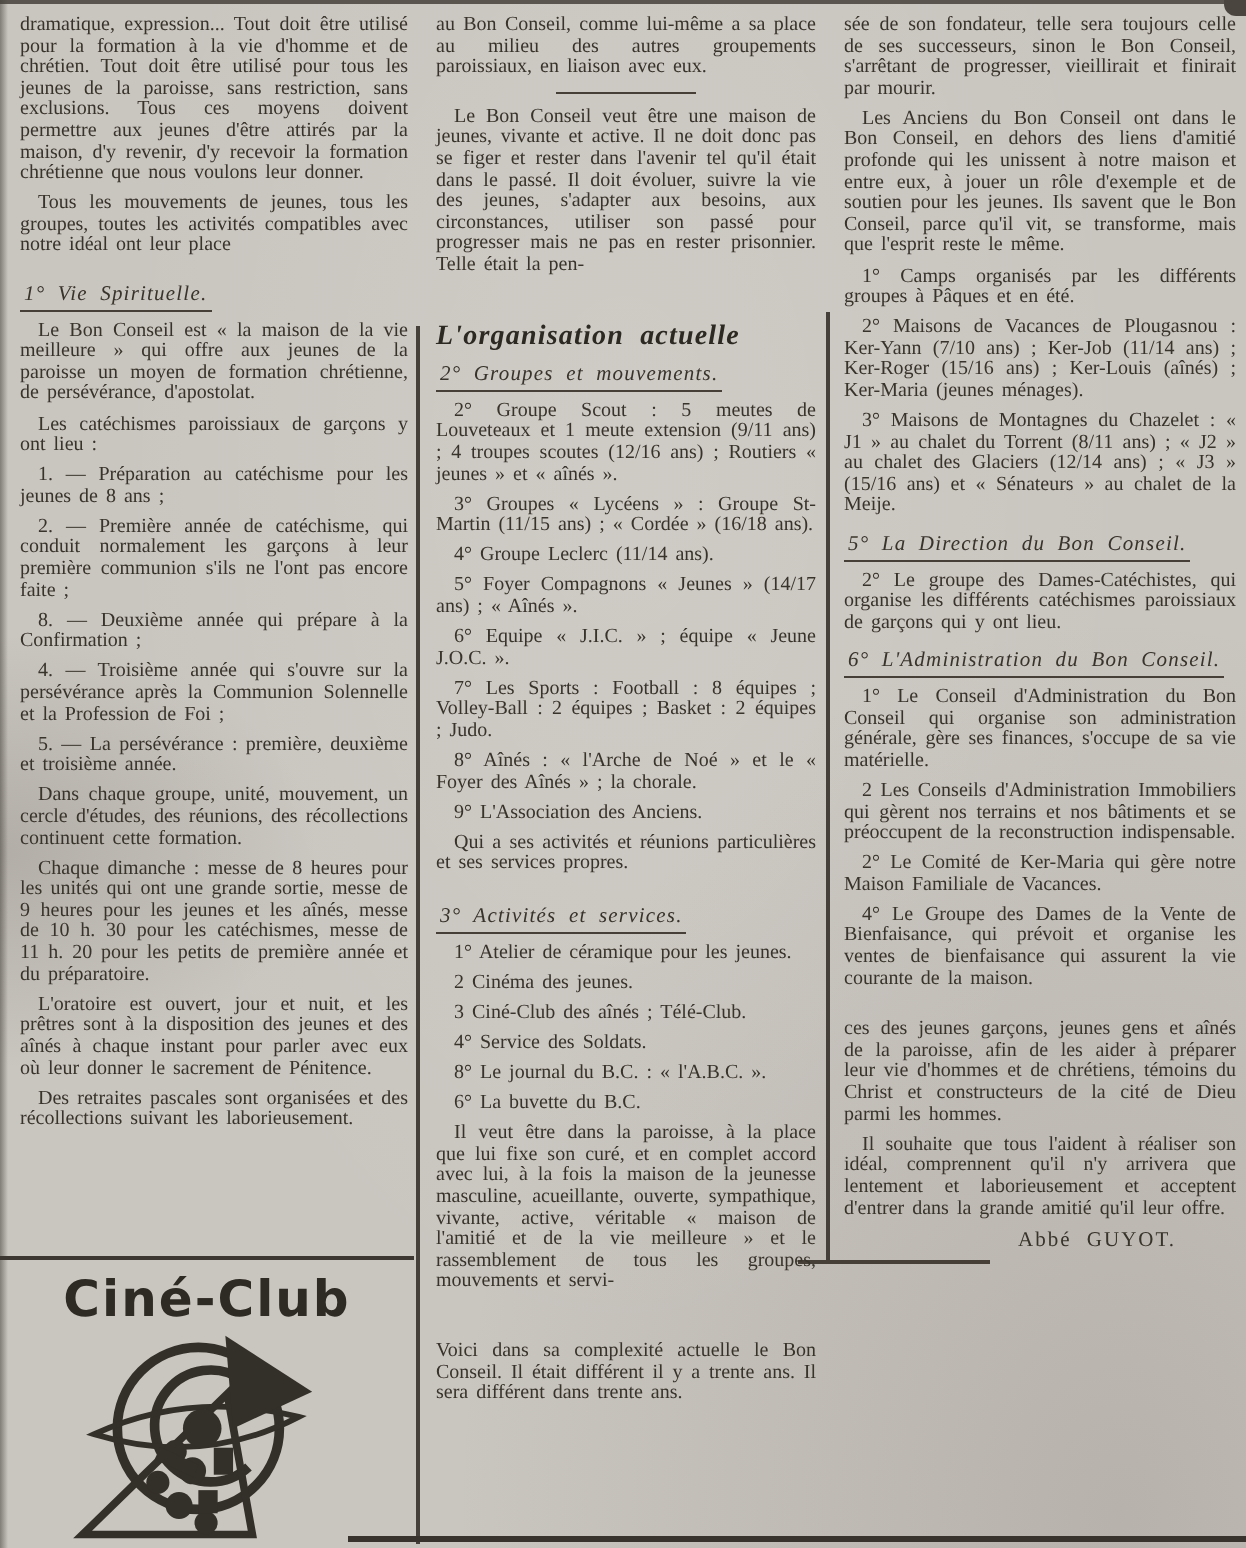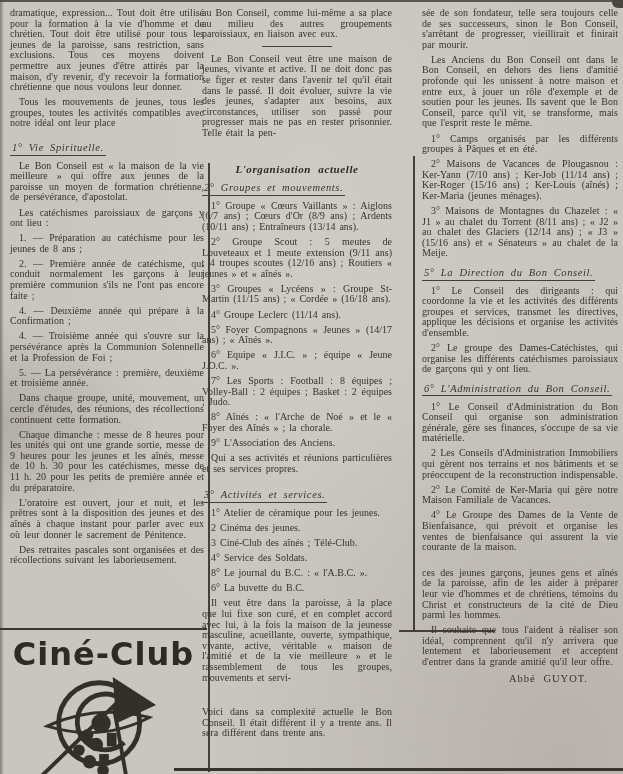--- a/index.html
+++ b/index.html
@@ -14,50 +14,50 @@
       #c9c5bf;
     font-family: "Liberation Serif", "DejaVu Serif", serif;
     color: #38332b;
   }
   .top-edge { position:absolute; left:0; top:0; width:623px; height:2px; background:#5a564f; }
   .left-edge { position:absolute; left:0; top:0; width:4px; height:774px; background:linear-gradient(90deg, rgba(70,66,60,0.55), rgba(70,66,60,0)); }
   .corner-mark { position:absolute; right:0; top:0; width:11px; height:8px; background:#4a463f; border-bottom-left-radius:6px; }
 
   .col { position:absolute; top:8px; text-align:justify; font-size:10px; line-height:10.6px; word-spacing:1.5px; }
   .col-left  { left:10px;  width:194px; }
-  .col-mid   { left:202px; width:190px; }
+  .col-mid   { left:218px; width:190px; }
   .col-right { left:422px; width:196px; }
 
   .p { margin:0 0 4.5px 0; text-indent:9px; }
   .p.ni { text-indent:0; }
   .p.cont { margin-top:15px; }
   .p.outro-gap { margin-top:24px; }
 
   .sec-heading { text-align:left; margin:9px 0 7px; text-indent:0; }
   .sec-heading span {
     font-style: italic; font-size:10.5px; letter-spacing:0.6px; word-spacing:3px;
     border-bottom: 1px solid #453f37; padding: 0 2px 1.5px;
   }
   .org-title {
-    margin: 25px 0 3px; text-align:center; text-indent:0;
-    font-style: italic; font-weight: bold; font-size: 11px;
+    margin: 25px 0 3px; text-align:left; text-indent:0;
+    font-style: italic; font-weight: bold; font-size: 14px;
     letter-spacing: 0.6px; word-spacing: 4px; color:#2c2822;
   }
   .mid-divider { width:70px; height:0; border:none; border-top:1.5px solid #453f37; margin:6px auto 7px; }
 
   .rule-v { position:absolute; width:1.5px; background:#45403a; }
   .rule-a { left:208px; top:163px; height:609px; }
   .rule-b { left:413px; top:156px; height:476px; }
   .dash-right { position:absolute; left:399px; top:630px; width:96px; height:1.8px; background:#453f37; }
   .bottom-rule { position:absolute; left:174px; top:768px; width:449px; height:2.6px; background:#38332c; }
 
   .cine-box { position:absolute; left:0; top:628px; width:207px; height:146px; border-top:2px solid #3c3730; text-align:center; }
   .cine-title {
     margin:5px 0 0; font-family:"DejaVu Sans", sans-serif; font-weight:bold;
-    font-size:32px; letter-spacing:1px; color:#2e2a24; text-indent:0;
+    font-size:25px; letter-spacing:1px; color:#2e2a24; text-indent:0;
   }
   .cine-logo { display:block; margin:2px auto 0; }
 
   .signature { margin:6px 30px 0 0; text-align:right; text-indent:0; font-size:10.5px; letter-spacing:1px; word-spacing:4px; }
 </style>
 </head>
 <body>
 
 <div class="page">
   <div class="top-edge"></div>
@@ -72,21 +72,21 @@
   <div class="col col-left">
     <p class="p ni">dramatique, expression... Tout doit être utilisé pour la formation à la vie d'homme et de chrétien. Tout doit être utilisé pour tous les jeunes de la paroisse, sans restriction, sans exclusions. Tous ces moyens doivent permettre aux jeunes d'être attirés par la maison, d'y revenir, d'y recevoir la formation chrétienne que nous voulons leur donner.</p>
     <p class="p">Tous les mouvements de jeunes, tous les groupes, toutes les activités compatibles avec notre idéal ont leur place</p>
     <div class="sec-heading" style="margin-top:14px;">
       <span>1° Vie Spirituelle.</span>
     </div>
     <p class="p">Le Bon Conseil est « la maison de la vie meilleure » qui offre aux jeunes de la paroisse un moyen de formation chrétienne, de persévérance, d'apostolat.</p>
     <p class="p">Les catéchismes paroissiaux de garçons y ont lieu :</p>
     <p class="p">1. — Préparation au catéchisme pour les jeunes de 8 ans ;</p>
     <p class="p">2. — Première année de catéchisme, qui conduit normalement les garçons à leur première communion s'ils ne l'ont pas encore faite ;</p>
-    <p class="p">4. — Deuxième année qui prépare à la Confirmation ;</p>
+    <p class="p">8. — Deuxième année qui prépare à la Confirmation ;</p>
     <p class="p">4. — Troisième année qui s'ouvre sur la persévérance après la Communion Solennelle et la Profession de Foi ;</p>
     <p class="p">5. — La persévérance : première, deuxième et troisième année.</p>
     <p class="p">Dans chaque groupe, unité, mouvement, un cercle d'études, des réunions, des récollections continuent cette formation.</p>
     <p class="p">Chaque dimanche : messe de 8 heures pour les unités qui ont une grande sortie, messe de 9 heures pour les jeunes et les aînés, messe de 10 h. 30 pour les catéchismes, messe de 11 h. 20 pour les petits de première année et du préparatoire.</p>
     <p class="p">L'oratoire est ouvert, jour et nuit, et les prêtres sont à la disposition des jeunes et des aînés à chaque instant pour parler avec eux où leur donner le sacrement de Pénitence.</p>
     <p class="p">Des retraites pascales sont organisées et des récollections suivant les laborieusement.</p>
   </div>
 
   <div class="cine-box">
     <p class="cine-title">Ciné-Club</p>
@@ -113,21 +113,20 @@
   </div>
 
   <div class="col col-mid">
     <p class="p ni">au Bon Conseil, comme lui-même a sa place au milieu des autres groupements paroissiaux, en liaison avec eux.</p>
     <hr class="mid-divider">
     <p class="p">Le Bon Conseil veut être une maison de jeunes, vivante et active. Il ne doit donc pas se figer et rester dans l'avenir tel qu'il était dans le passé. Il doit évoluer, suivre la vie des jeunes, s'adapter aux besoins, aux circonstances, utiliser son passé pour progresser mais ne pas en rester prisonnier. Telle était la pen-</p>
     <h2 class="org-title">L'organisation actuelle</h2>
     <div class="sec-heading">
       <span>2° Groupes et mouvements.</span>
     </div>
-    <p class="p">1° Groupe « Cœurs Vaillants » : Aiglons (6/7 ans) ; Cœurs d'Or (8/9 ans) ; Ardents (10/11 ans) ; Entraîneurs (13/14 ans).</p>
     <p class="p">2° Groupe Scout : 5 meutes de Louveteaux et 1 meute extension (9/11 ans) ; 4 troupes scoutes (12/16 ans) ; Routiers « jeunes » et « aînés ».</p>
     <p class="p">3° Groupes « Lycéens » : Groupe St-Martin (11/15 ans) ; « Cordée » (16/18 ans).</p>
     <p class="p">4° Groupe Leclerc (11/14 ans).</p>
     <p class="p">5° Foyer Compagnons « Jeunes » (14/17 ans) ; « Aînés ».</p>
     <p class="p">6° Equipe « J.I.C. » ; équipe « Jeune J.O.C. ».</p>
     <p class="p">7° Les Sports : Football : 8 équipes ; Volley-Ball : 2 équipes ; Basket : 2 équipes ; Judo.</p>
     <p class="p">8° Aînés : « l'Arche de Noé » et le « Foyer des Aînés » ; la chorale.</p>
     <p class="p">9° L'Association des Anciens.</p>
     <p class="p">Qui a ses activités et réunions particulières et ses services propres.</p>
     <div class="sec-heading" style="margin-top:16px;">
@@ -145,21 +144,20 @@
 
   <div class="col col-right">
     <p class="p ni">sée de son fondateur, telle sera toujours celle de ses successeurs, sinon le Bon Conseil, s'arrêtant de progresser, vieillirait et finirait par mourir.</p>
     <p class="p">Les Anciens du Bon Conseil ont dans le Bon Conseil, en dehors des liens d'amitié profonde qui les unissent à notre maison et entre eux, à jouer un rôle d'exemple et de soutien pour les jeunes. Ils savent que le Bon Conseil, parce qu'il vit, se transforme, mais que l'esprit reste le même.</p>
     <p class="p">1° Camps organisés par les différents groupes à Pâques et en été.</p>
     <p class="p">2° Maisons de Vacances de Plougasnou : Ker-Yann (7/10 ans) ; Ker-Job (11/14 ans) ; Ker-Roger (15/16 ans) ; Ker-Louis (aînés) ; Ker-Maria (jeunes ménages).</p>
     <p class="p">3° Maisons de Montagnes du Chazelet : « J1 » au chalet du Torrent (8/11 ans) ; « J2 » au chalet des Glaciers (12/14 ans) ; « J3 » (15/16 ans) et « Sénateurs » au chalet de la Meije.</p>
     <div class="sec-heading">
       <span>5° La Direction du Bon Conseil.</span>
     </div>
-    <p class="p">1° Le Conseil des dirigeants : qui coordonne la vie et les activités des différents groupes et services, transmet les directives, applique les décisions et organise les activités d'ensemble.</p>
     <p class="p">2° Le groupe des Dames-Catéchistes, qui organise les différents catéchismes paroissiaux de garçons qui y ont lieu.</p>
     <div class="sec-heading">
       <span>6° L'Administration du Bon Conseil.</span>
     </div>
     <p class="p">1° Le Conseil d'Administration du Bon Conseil qui organise son administration générale, gère ses finances, s'occupe de sa vie matérielle.</p>
     <p class="p">2 Les Conseils d'Administration Immobiliers qui gèrent nos terrains et nos bâtiments et se préoccupent de la reconstruction indispensable.</p>
     <p class="p">2° Le Comité de Ker-Maria qui gère notre Maison Familiale de Vacances.</p>
     <p class="p">4° Le Groupe des Dames de la Vente de Bienfaisance, qui prévoit et organise les ventes de bienfaisance qui assurent la vie courante de la maison.</p>
     <p class="p ni cont">ces des jeunes garçons, jeunes gens et aînés de la paroisse, afin de les aider à préparer leur vie d'hommes et de chrétiens, témoins du Christ et constructeurs de la cité de Dieu parmi les hommes.</p>
     <p class="p">Il souhaite que tous l'aident à réaliser son idéal, comprennent qu'il n'y arrivera que lentement et laborieusement et acceptent d'entrer dans la grande amitié qu'il leur offre.</p>

